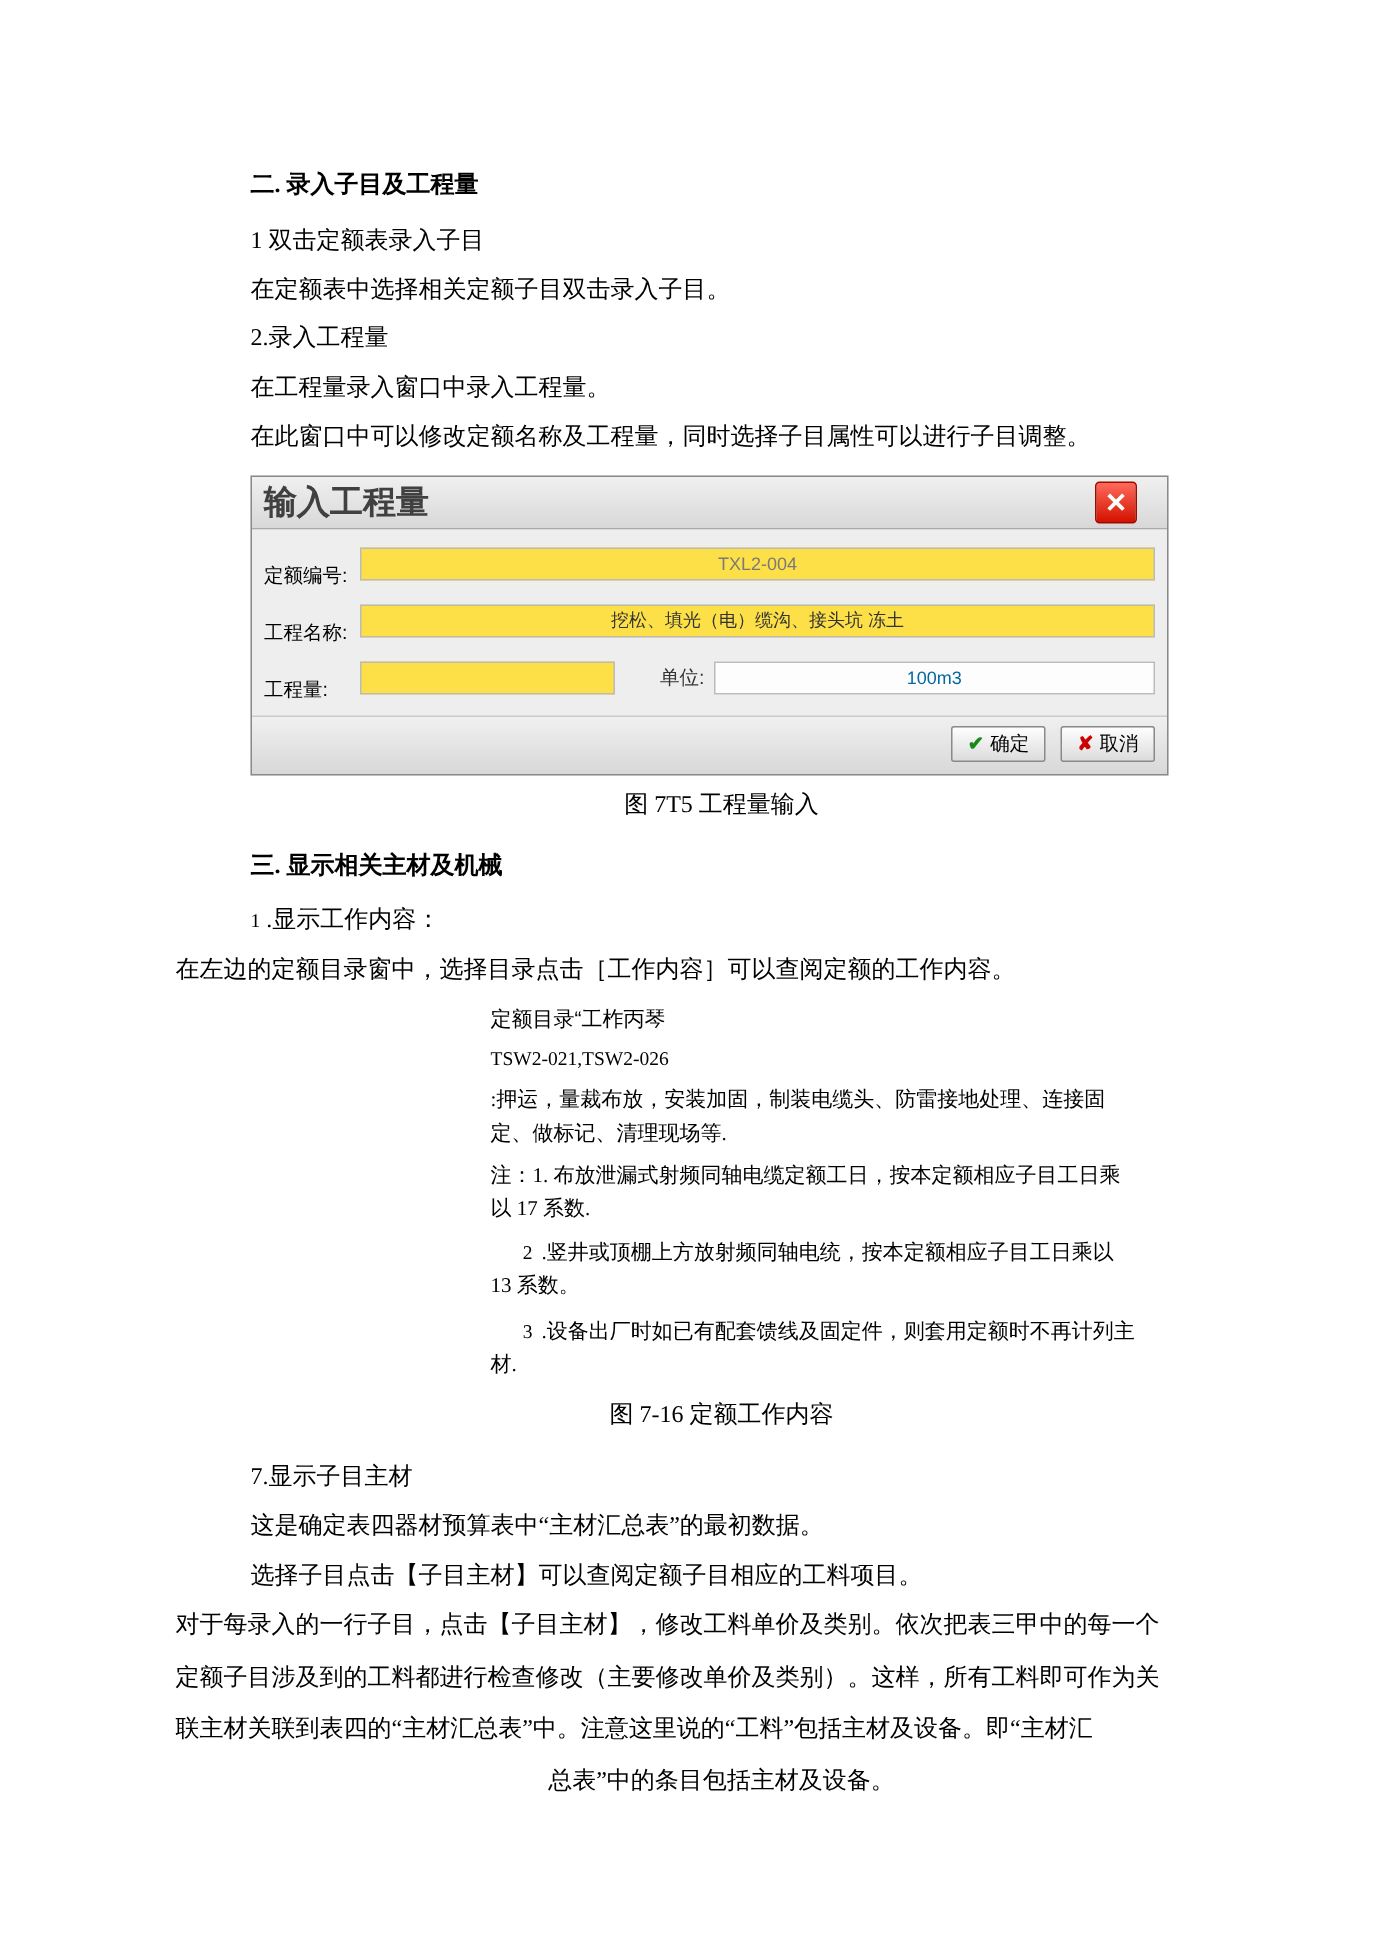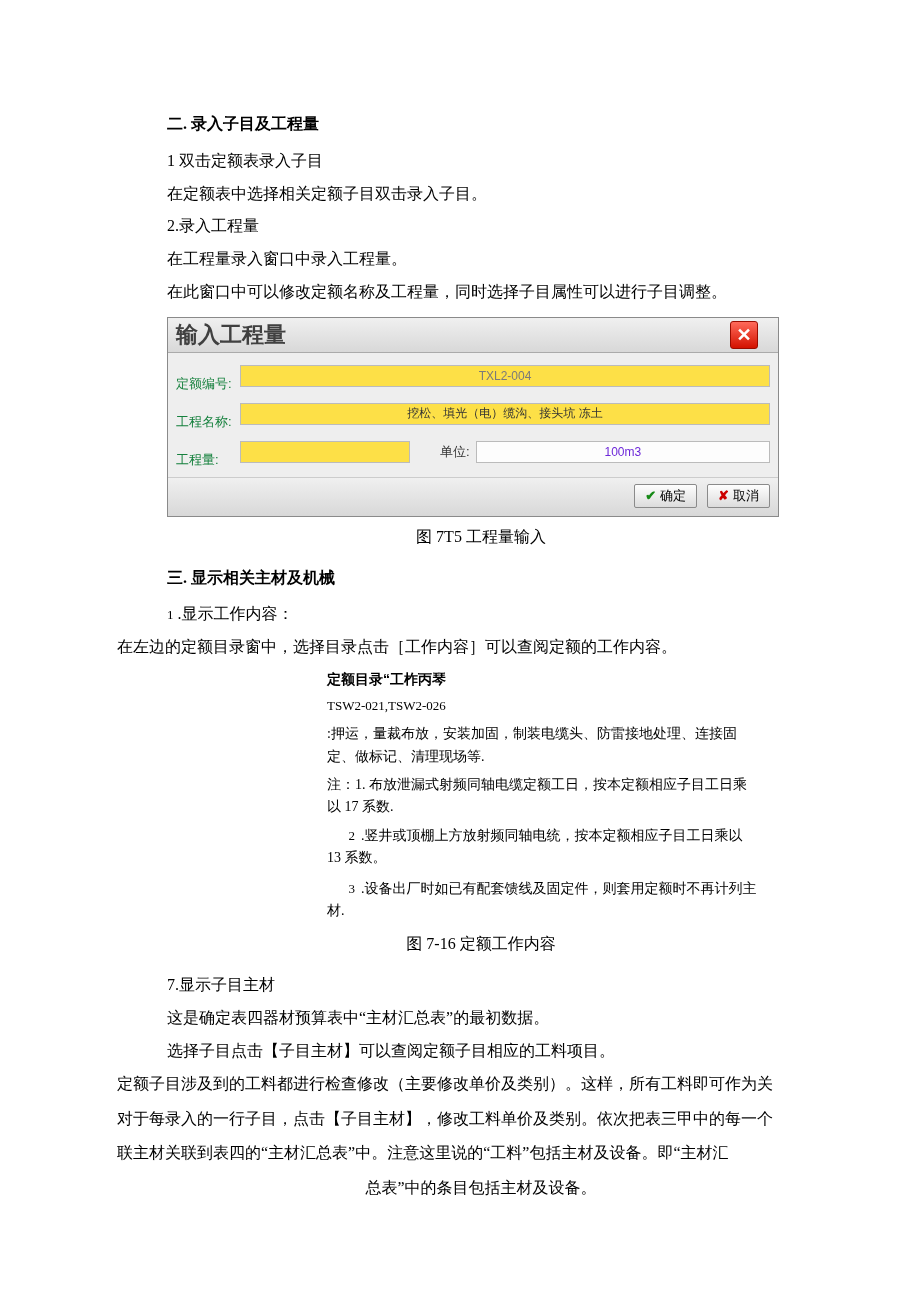--- a/index.html
+++ b/index.html
@@ -70,21 +70,21 @@
     background: #eeeeee;
   }
   .form-row {
     display: flex;
     align-items: center;
     margin-bottom: 4px;
   }
   .form-label {
     width: 64px;
     font-size: 13px;
-    color: #15803d;
+    color: #000000;
     font-family: "SimSun", sans-serif;
     flex: 0 0 auto;
     margin-top: 16px;
   }
   .form-field {
     flex: 1 1 auto;
     background: #fde047;
     border: 1px solid #bbb;
     height: 20px;
     font-size: 12px;
@@ -102,21 +102,21 @@
     color: #333;
     margin: 0 6px 0 30px;
     font-family: "SimSun", sans-serif;
   }
   .row3 .unit-field {
     flex: 1 1 auto;
     background: #fdfdfd;
     border: 1px solid #bbb;
     height: 20px;
     font-size: 12px;
-    color: #6d28d9;
+    color: #0369a1;
     display: flex;
     align-items: center;
     justify-content: center;
     font-family: "SimSun", sans-serif;
   }
   .dialog-footer {
     display: flex;
     justify-content: flex-end;
     gap: 10px;
     padding: 6px 8px 8px 8px;
@@ -237,38 +237,38 @@
 
   <p class="section-heading">三. 显示相关主材及机械</p>
 
   <p class="sub-heading">
     <span class="small">1</span>
     <span>.显示工作内容：</span>
   </p>
   <p class="body-text" style="margin-left:-50px;">在左边的定额目录窗中，选择目录点击［工作内容］可以查阅定额的工作内容。</p>
 
   <div class="inset-block">
-    <p class="line" style="font-weight:bold; font-family:'SimHei',sans-serif;">定额目录“工柞丙琴</p>
+    <p class="line" style="font-weight:normal; font-family:'SimHei',sans-serif;">定额目录“工柞丙琴</p>
     <p class="line small">TSW2-021,TSW2-026</p>
     <p class="line">:押运，量裁布放，安装加固，制装电缆头、防雷接地处理、连接固定、做标记、清理现场等.</p>
     <p class="line">注：1. 布放泄漏式射频同轴电缆定额工日，按本定额相应子目工日乘以 17 系数.</p>
     <div class="note-list">
       <p class="note-item">
         <span class="num">2</span><span>.竖井或顶棚上方放射频同轴电统，按本定额相应子目工日乘以 13 系数。</span>
       </p>
       <p class="note-item">
         <span class="num">3</span><span>.设备出厂时如已有配套馈线及固定件，则套用定额时不再计列主材.</span>
       </p>
     </div>
   </div>
 
   <p class="caption">图 7-16 定额工作内容</p>
 
   <p class="sub-heading">7.显示子目主材</p>
   <p class="body-text">这是确定表四器材预算表中“主材汇总表”的最初数据。</p>
   <p class="body-text">选择子目点击【子目主材】可以查阅定额子目相应的工料项目。</p>
 
+  <p class="outdent-para">对于每录入的一行子目，点击【子目主材】，修改工料单价及类别。依次把表三甲中的每一个</p>
   <p class="outdent-para">定额子目涉及到的工料都进行检查修改（主要修改单价及类别）。这样，所有工料即可作为关</p>
-  <p class="outdent-para">对于每录入的一行子目，点击【子目主材】，修改工料单价及类别。依次把表三甲中的每一个</p>
   <p class="outdent-para">联主材关联到表四的“主材汇总表”中。注意这里说的“工料”包括主材及设备。即“主材汇</p>
   <p class="center-line">总表”中的条目包括主材及设备。</p>
 
 </div>
 
 </body></html>

